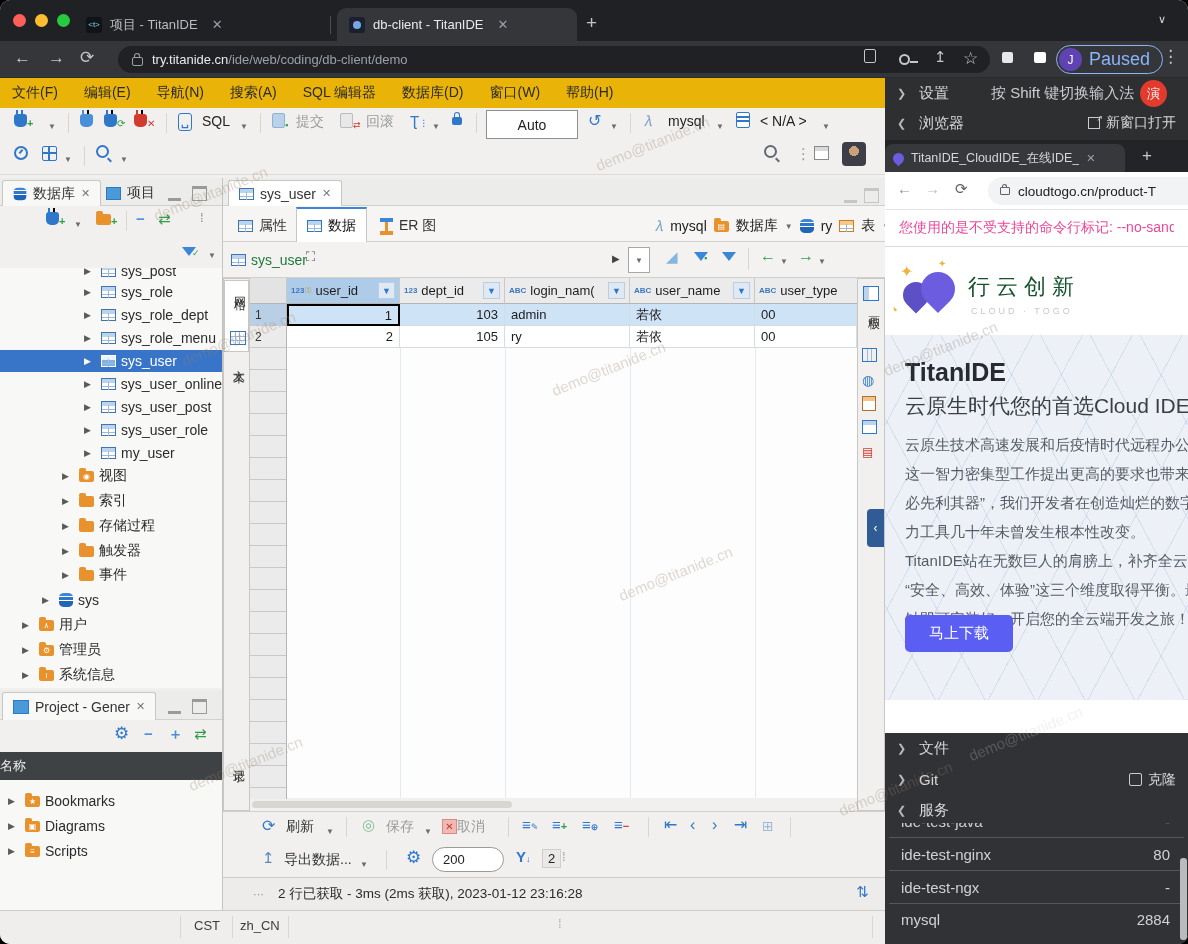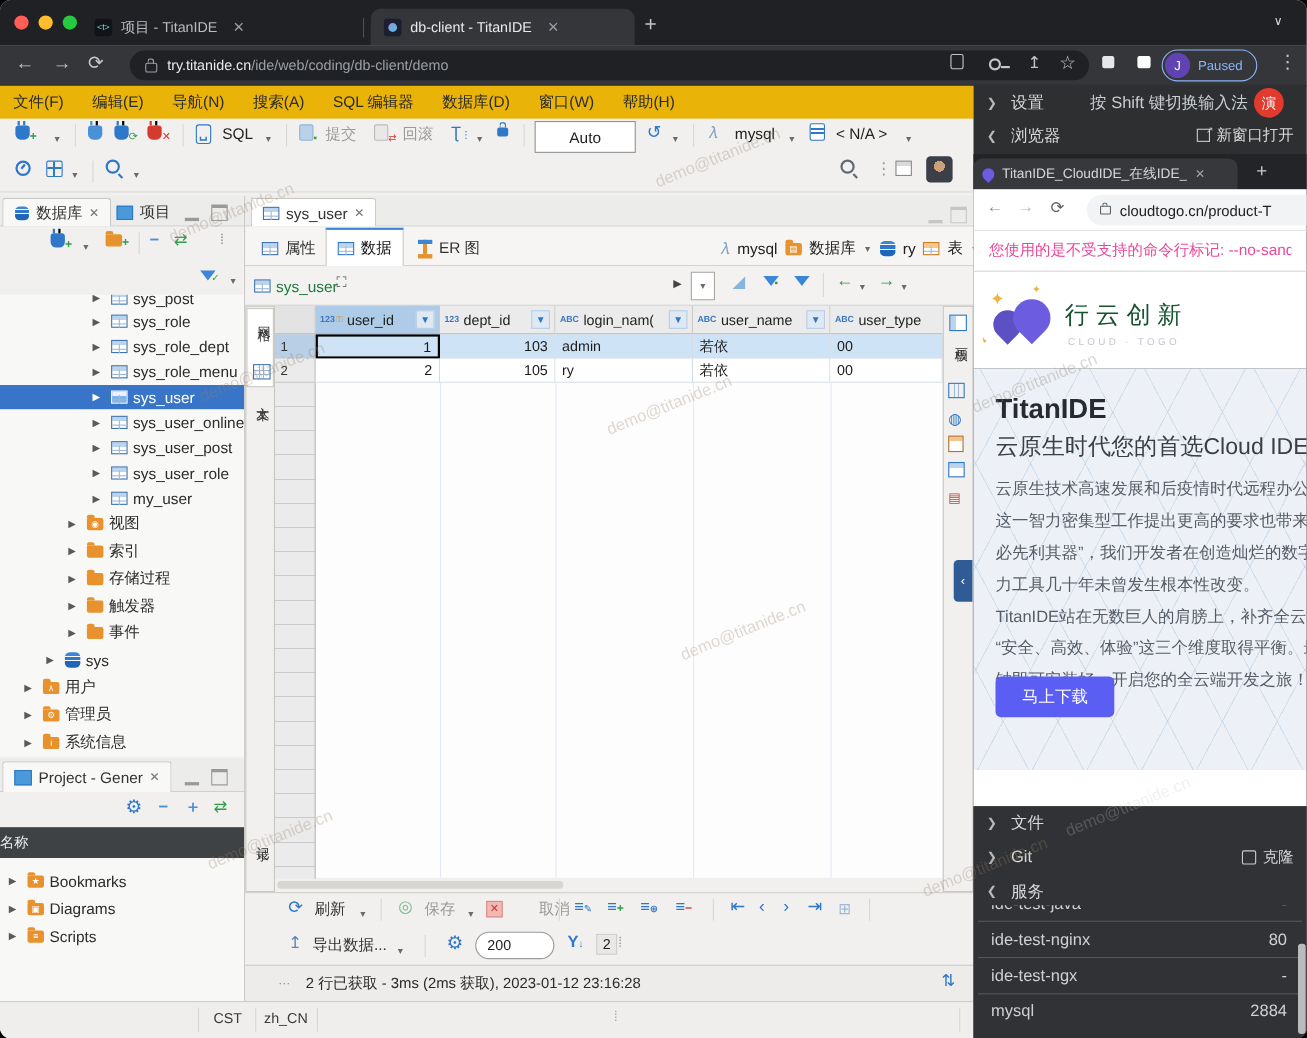--- a/index.html
+++ b/index.html
@@ -118,21 +118,21 @@
     <span style="color:#9aa0a6">/ide/web/coding/db-client/demo</span>
   </div>
   <span class="pillico" style="left:864px;top:49px"><span style="display:inline-block;width:10px;height:12px;border:1.5px solid #c4c7c5;border-radius:2px"></span></span>
   <span class="pillico" style="left:899px;top:51px"><span style="display:inline-block;width:7px;height:7px;border:2px solid #c4c7c5;border-radius:50%"></span><span style="display:inline-block;width:8px;height:2px;background:#c4c7c5;margin-bottom:2px"></span></span>
   <span class="pillico" style="left:934px;top:48px">↥</span>
   <span class="pillico" style="left:963px;top:48px;font-size:17px">☆</span>
   <span class="pillico" style="left:1002px;top:49px"><span style="display:inline-block;width:11px;height:11px;background:#e6e7e8;border-radius:2px"></span></span>
   <span class="pillico" style="left:1034px;top:49px"><span style="display:inline-block;width:12px;height:11px;background:#fff;border-radius:2px"></span></span>
   <div class="profile">
     <span class="pavatar">J</span>
-    <span style="color:#8ab4f8;font-size:12px">Paused</span>
+    <span style="color:#8ab4f8;font-size:18px">Paused</span>
   </div>
   <span class="aico" style="left:1162px;top:47px">⋮</span>
 
   <div class="abs menubar">
     <span>文件(F)</span>
     <span>编辑(E)</span>
     <span>导航(N)</span>
     <span>搜索(A)</span>
     <span>SQL 编辑器</span>
     <span>数据库(D)</span>
@@ -512,21 +512,21 @@
 
   <div class="abs" style="left:223px;top:811px;width:662px;height:66px;background:#f1f0ef;border-top:1px solid #d2d0cd;box-sizing:border-box"></div>
   <span class="tico" style="left:262px;top:818px;color:#2e77c9;font-size:16px">⟳</span>
   <span class="tico btxt" style="left:286px;top:818px">刷新</span>
   <span class="tico ddv" style="left:326px;top:824px">▼</span>
   <div class="sep" style="left:346px;top:817px;height:20px"></div>
   <span class="tico" style="left:362px;top:817px;color:#7fbf8e;font-size:15px">◎</span>
   <span class="tico btxt dis" style="left:386px;top:818px">保存</span>
   <span class="tico ddv" style="left:424px;top:824px">▼</span>
   <span class="tico" style="left:442px;top:817px"><span style="display:inline-block;width:13px;height:13px;background:#f2b8b4;border:1px solid #d98b86;color:#c0392b;font-size:10px;text-align:center;line-height:13px">✕</span></span>
-  <span class="tico btxt dis" style="left:490px;top:818px">取消</span>
+  <span class="tico btxt dis" style="left:457px;top:818px">取消</span>
   <div class="sep" style="left:508px;top:817px;height:20px"></div>
   <span class="tico blue" style="left:522px;top:817px;font-weight:bold">≡<span style="font-size:9px">✎</span></span>
   <span class="tico blue" style="left:552px;top:817px;font-weight:bold">≡<span class="green" style="font-size:11px">+</span></span>
   <span class="tico blue" style="left:582px;top:817px;font-weight:bold">≡<span style="font-size:9px">⊕</span></span>
   <span class="tico blue" style="left:614px;top:817px;font-weight:bold">≡<span class="red" style="font-size:11px">−</span></span>
   <div class="sep" style="left:648px;top:817px;height:20px"></div>
   <span class="tico blue" style="left:664px;top:817px;font-size:16px">⇤</span>
   <span class="tico blue" style="left:690px;top:817px;font-size:16px">‹</span>
   <span class="tico blue" style="left:712px;top:817px;font-size:16px">›</span>
   <span class="tico blue" style="left:734px;top:817px;font-size:16px">⇥</span>

